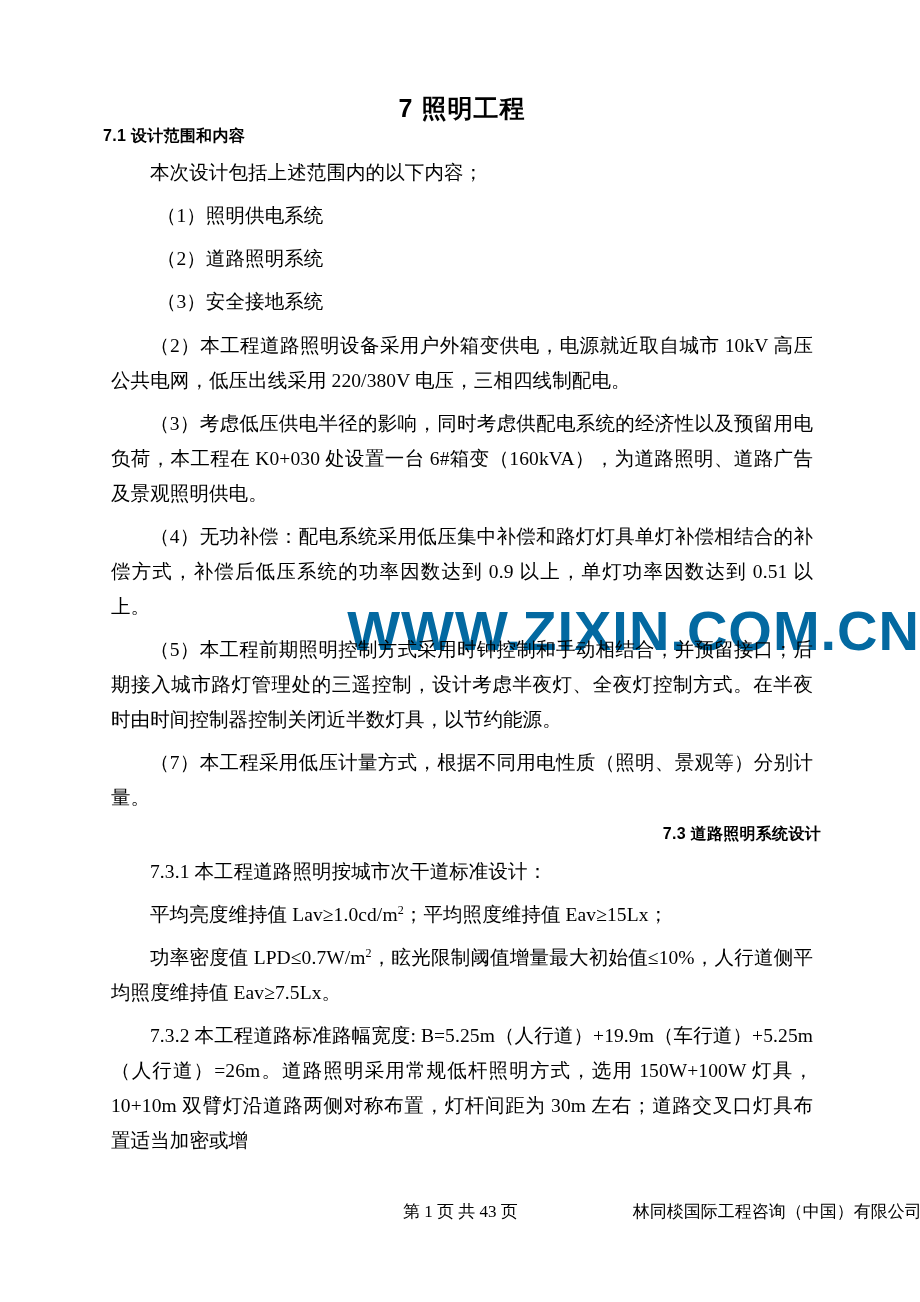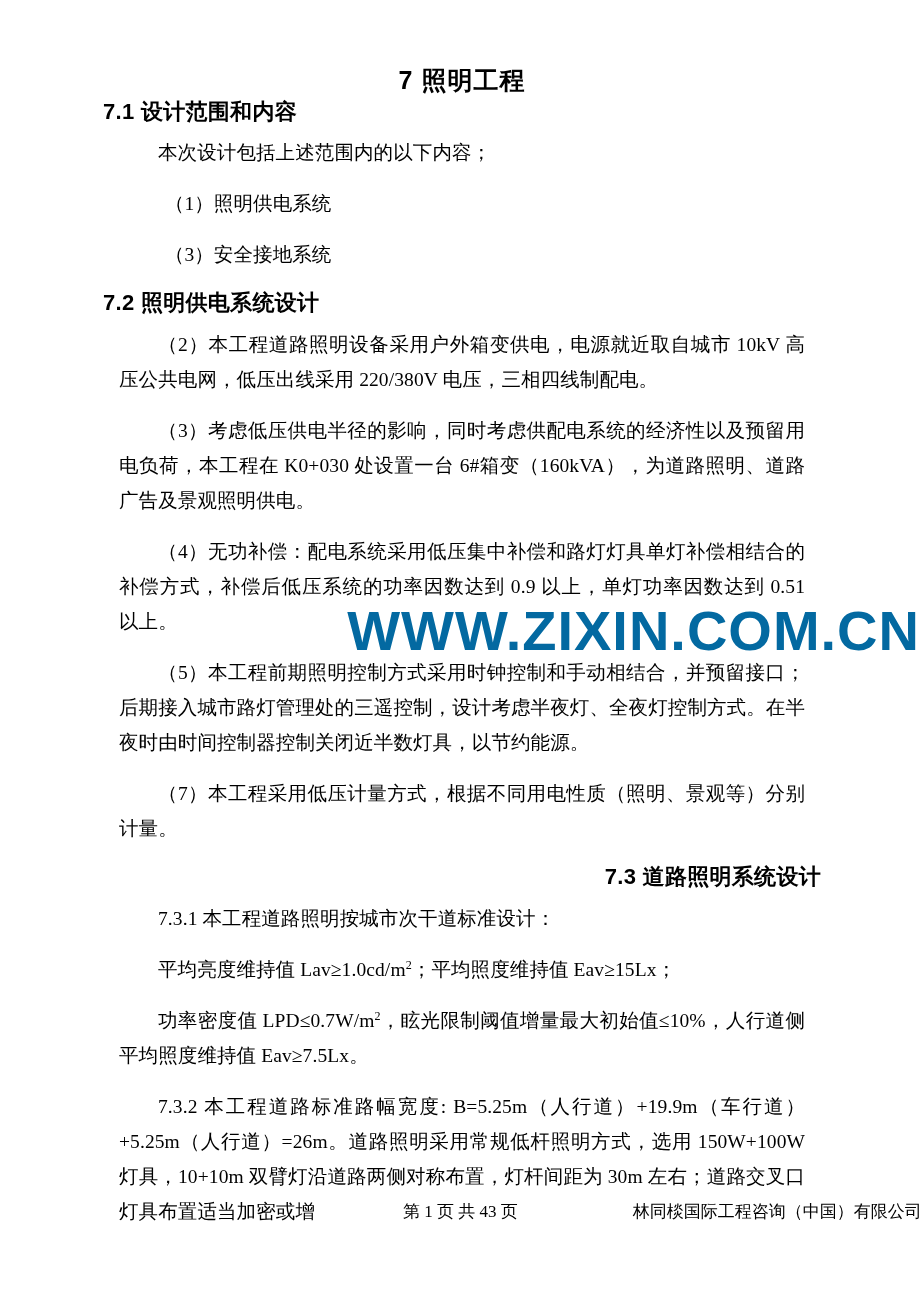--- a/index.html
+++ b/index.html
@@ -47,41 +47,41 @@
     z-index: 1;
   }
 
   .doc-title {
     text-align: center;
     font-family: "Liberation Sans", "DejaVu Sans", sans-serif;
     font-weight: bold;
     font-size: 25px;
     letter-spacing: 1px;
     margin: 0;
-    padding-top: 64px;
+    padding-top: 92px;
     padding-bottom: 0;
     line-height: 1.3;
   }
 
   h2.h-sec {
     font-family: "Liberation Sans", "DejaVu Sans", sans-serif;
     font-weight: bold;
-    font-size: 22px;
+    font-size: 16px;
     margin: 0;
     line-height: 1.35;
     letter-spacing: 0.3px;
   }
   .h-71 { margin-top: 28px; }
   .h-72 { margin-top: 22px; }
   .h-73 { margin-top: 20px; text-align: right; }
 
   p.body {
     font-size: 19.5px;
     line-height: 35px;
-    margin: 16px;
+    margin: 8px;
     text-align: justify;
     text-justify: inter-ideograph;
     letter-spacing: 0.1px;
   }
   p.indent2 { text-indent: 2em; }
   p.indent-list { text-indent: 2.35em; }
   p.first-after-head { margin-top: 9px; }
 
   sup {
     font-size: 0.62em;
@@ -122,24 +122,24 @@
   <div class="content">
 
     <h1 class="doc-title">7  照明工程</h1>
 
     <h2 class="h-sec h-71">7.1 设计范围和内容</h2>
 
     <p class="body indent2 first-after-head">本次设计包括上述范围内的以下内容；</p>
 
     <p class="body indent-list">（1）照明供电系统</p>
 
+    <p class="body indent-list">（2）道路照明系统</p>
 
     <p class="body indent-list">（3）安全接地系统</p>
 
-    <h2 class="h-sec h-72">7.2 照明供电系统设计</h2>
 
     <p class="body indent2 first-after-head">（2）本工程道路照明设备采用户外箱变供电，电源就近取自城市 10kV 高压公共电网，低压出线采用 220/380V 电压，三相四线制配电。</p>
 
     <p class="body indent2">（3）考虑低压供电半径的影响，同时考虑供配电系统的经济性以及预留用电负荷，本工程在 K0+030 处设置一台 6#箱变（160kVA），为道路照明、道路广告及景观照明供电。</p>
 
     <p class="body indent2">（4）无功补偿：配电系统采用低压集中补偿和路灯灯具单灯补偿相结合的补偿方式，补偿后低压系统的功率因数达到 0.9 以上，单灯功率因数达到 0.51 以上。</p>
 
     <p class="body indent2">（5）本工程前期照明控制方式采用时钟控制和手动相结合，并预留接口；后期接入城市路灯管理处的三遥控制，设计考虑半夜灯、全夜灯控制方式。在半夜时由时间控制器控制关闭近半数灯具，以节约能源。</p>
 
     <p class="body indent2">（7）本工程采用低压计量方式，根据不同用电性质（照明、景观等）分别计量。</p>

